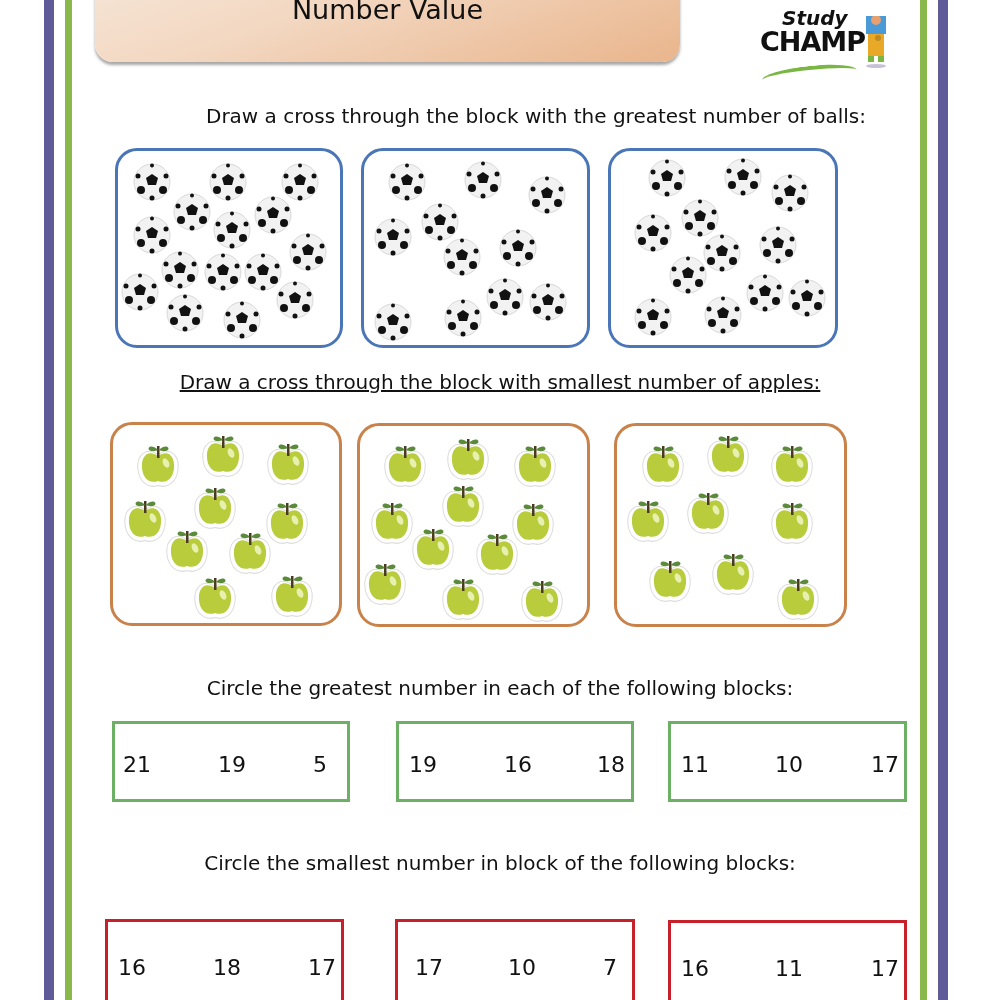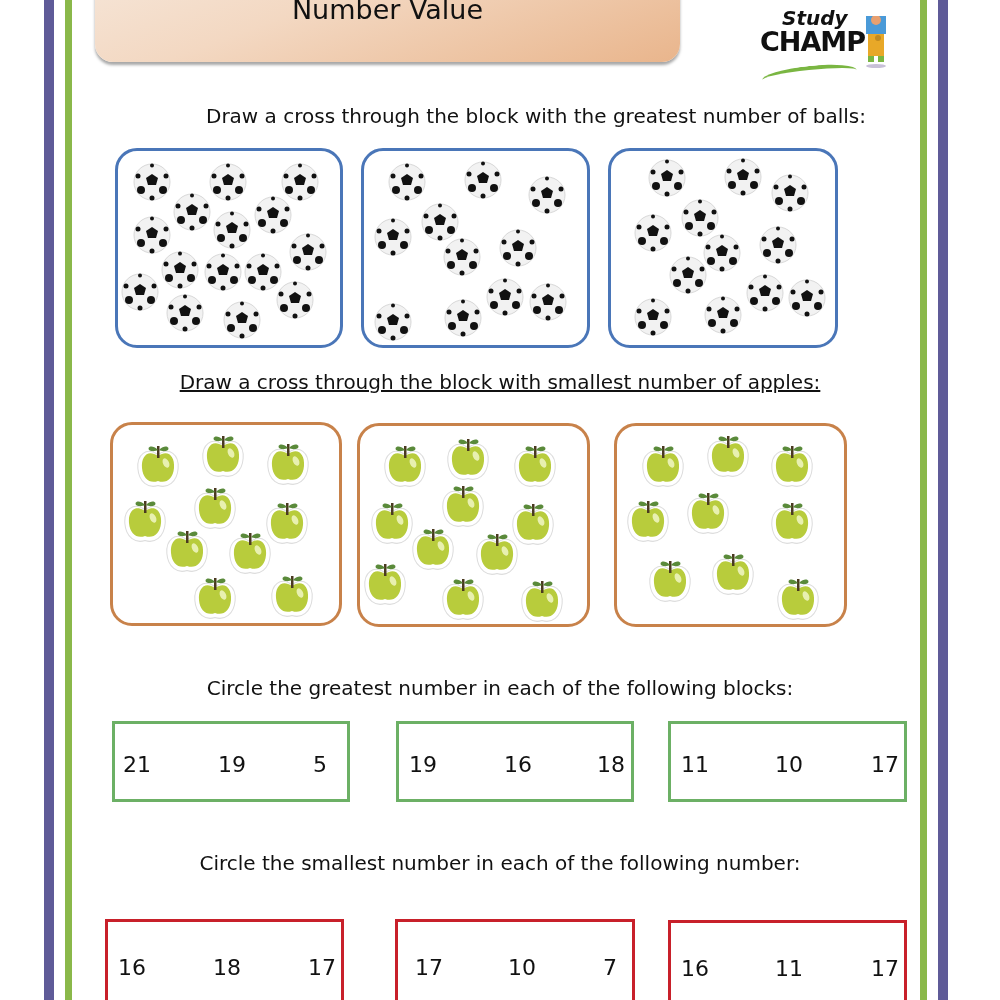--- a/index.html
+++ b/index.html
@@ -698,21 +698,21 @@
   <span class="num" style="left:10px;">19</span>
   <span class="num" style="left:105px;">16</span>
   <span class="num" style="left:198px;">18</span>
 </div>
 <div class="numbox greenbox" style="left:668px; top:721px; width:239px;">
   <span class="num" style="left:10px;">11</span>
   <span class="num" style="left:104px;">10</span>
   <span class="num" style="left:200px;">17</span>
 </div>
 
-<div class="instr" style="top:851px;">Circle the smallest number in each of the following number:</div>
+<div class="instr" style="top:851px;">Circle the smallest number in block of the following blocks:</div>
 <div class="numbox redbox" style="left:105px; top:919px; width:239px;">
   <span class="num" style="left:10px; top:33px;">16</span>
   <span class="num" style="left:105px; top:33px;">18</span>
   <span class="num" style="left:200px; top:33px;">17</span>
 </div>
 <div class="numbox redbox" style="left:395px; top:919px; width:240px;">
   <span class="num" style="left:17px; top:33px;">17</span>
   <span class="num" style="left:110px; top:33px;">10</span>
   <span class="num" style="left:205px; top:33px;">7</span>
 </div>

